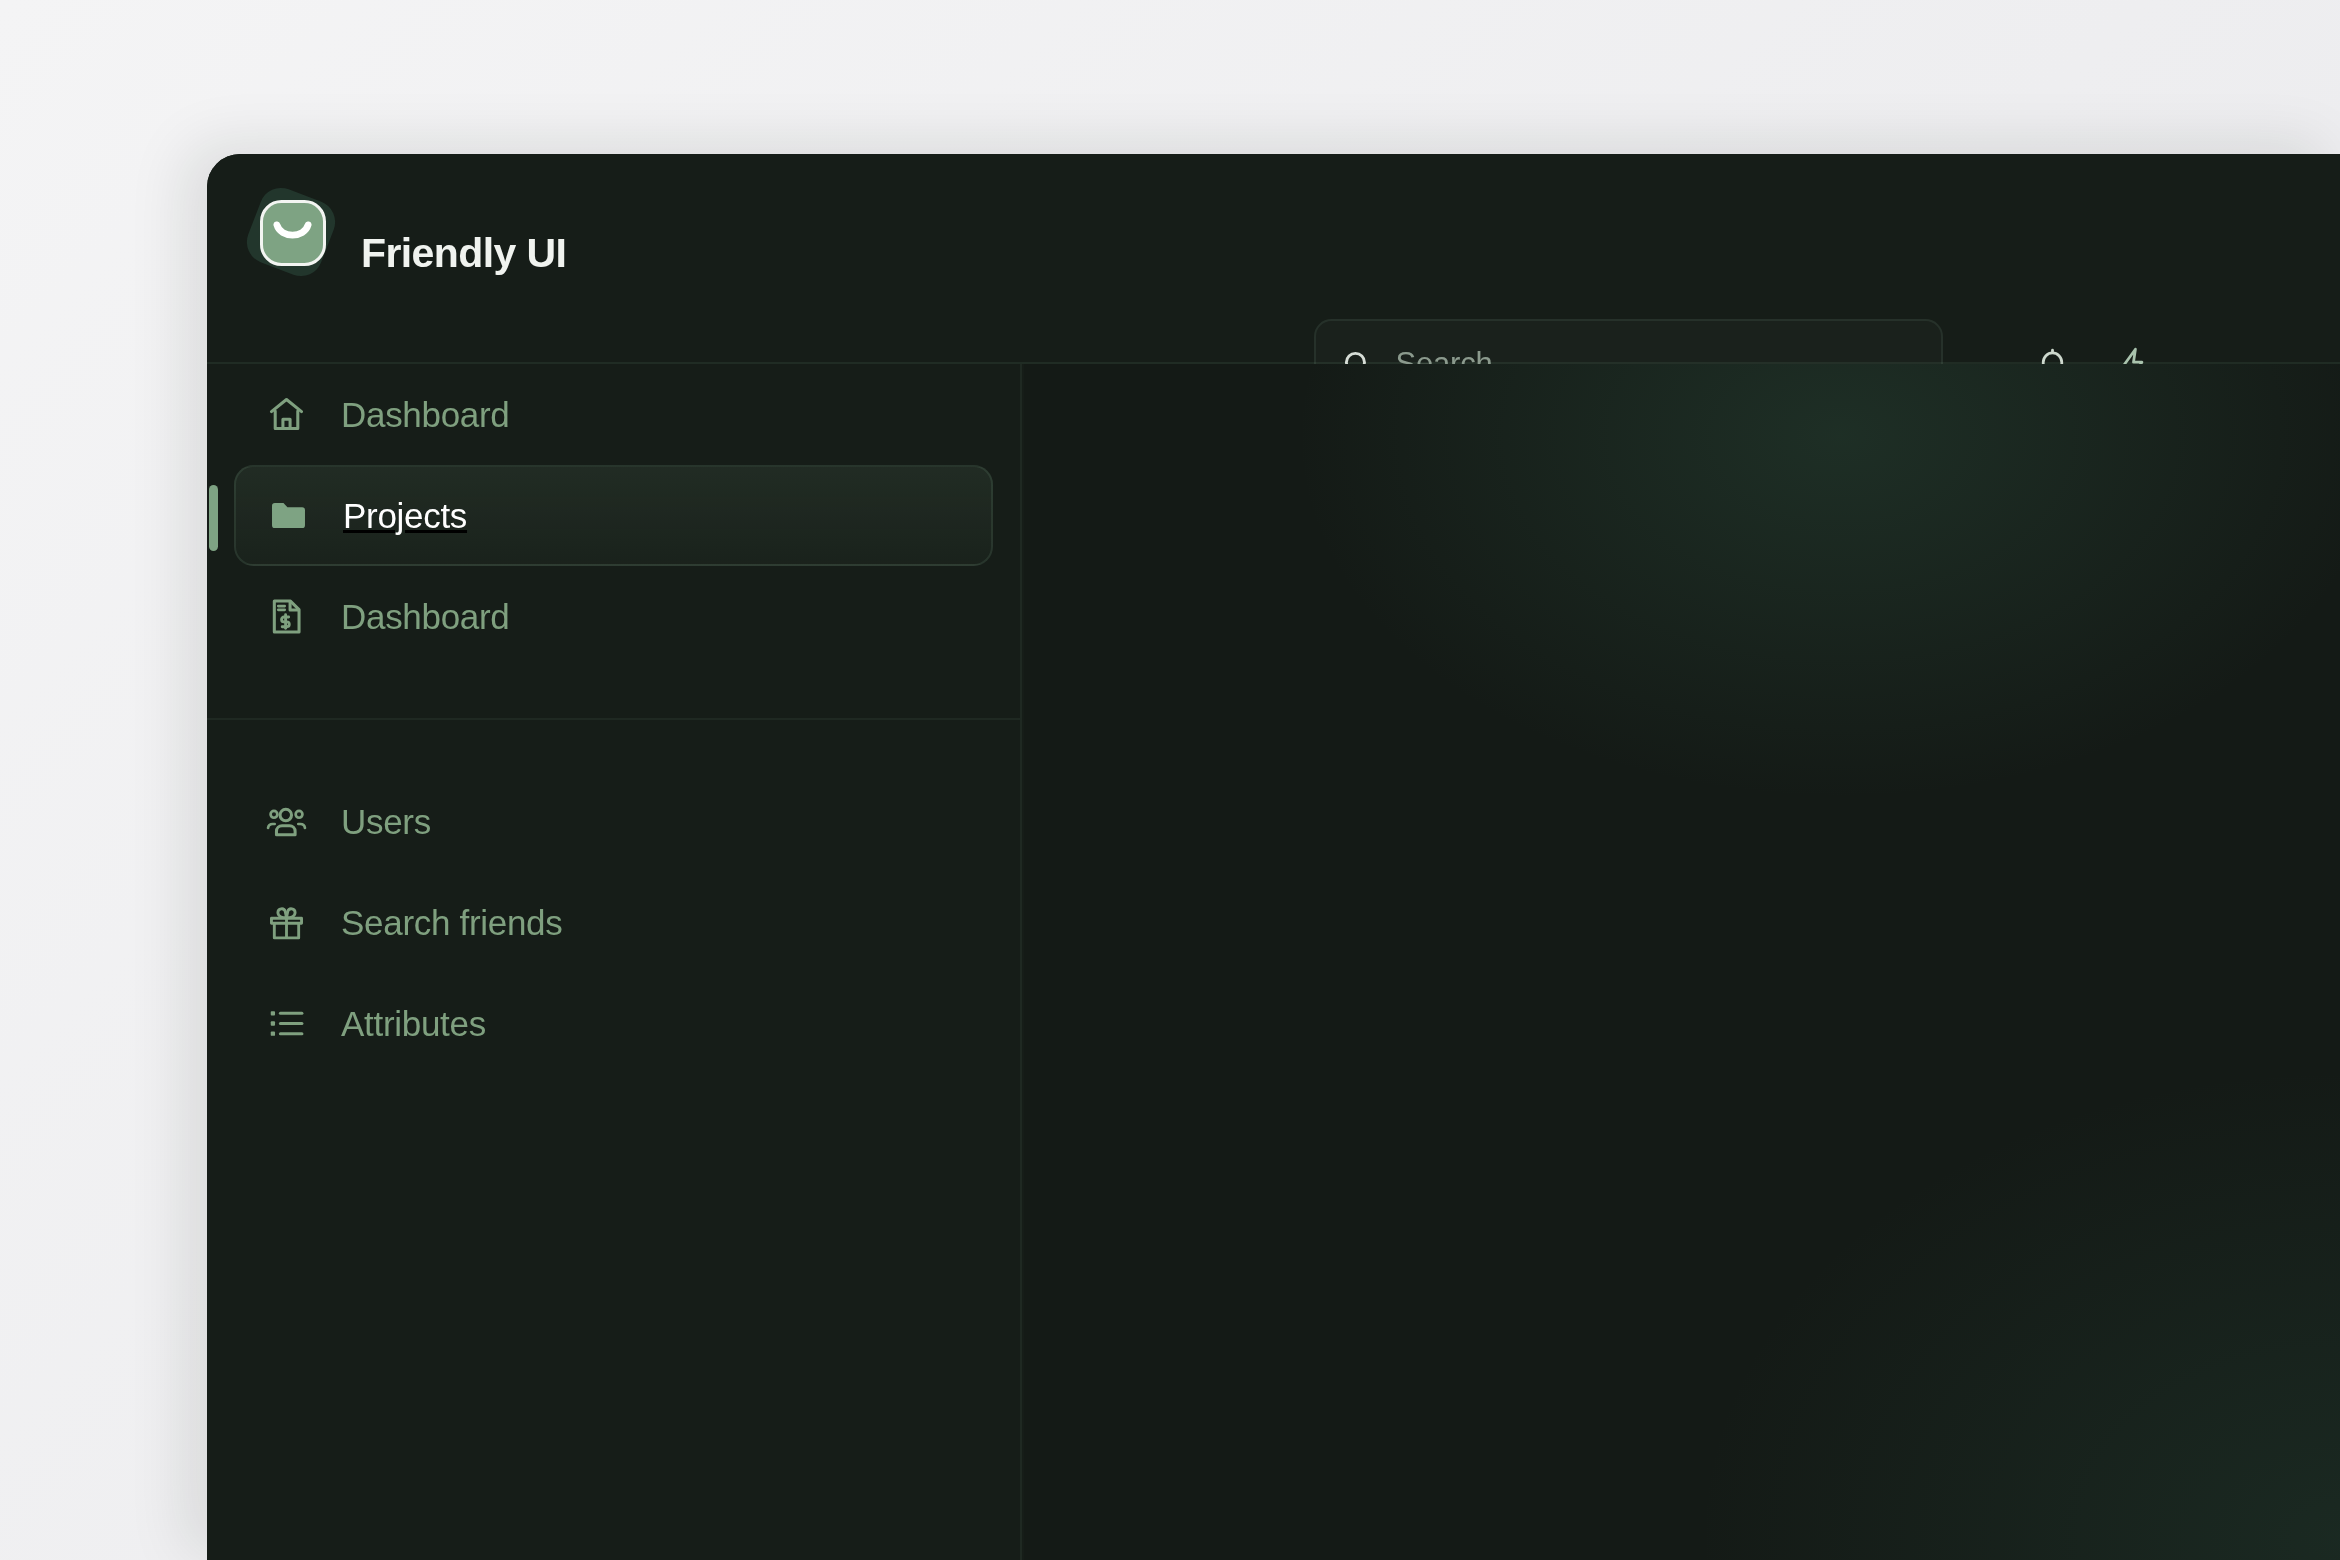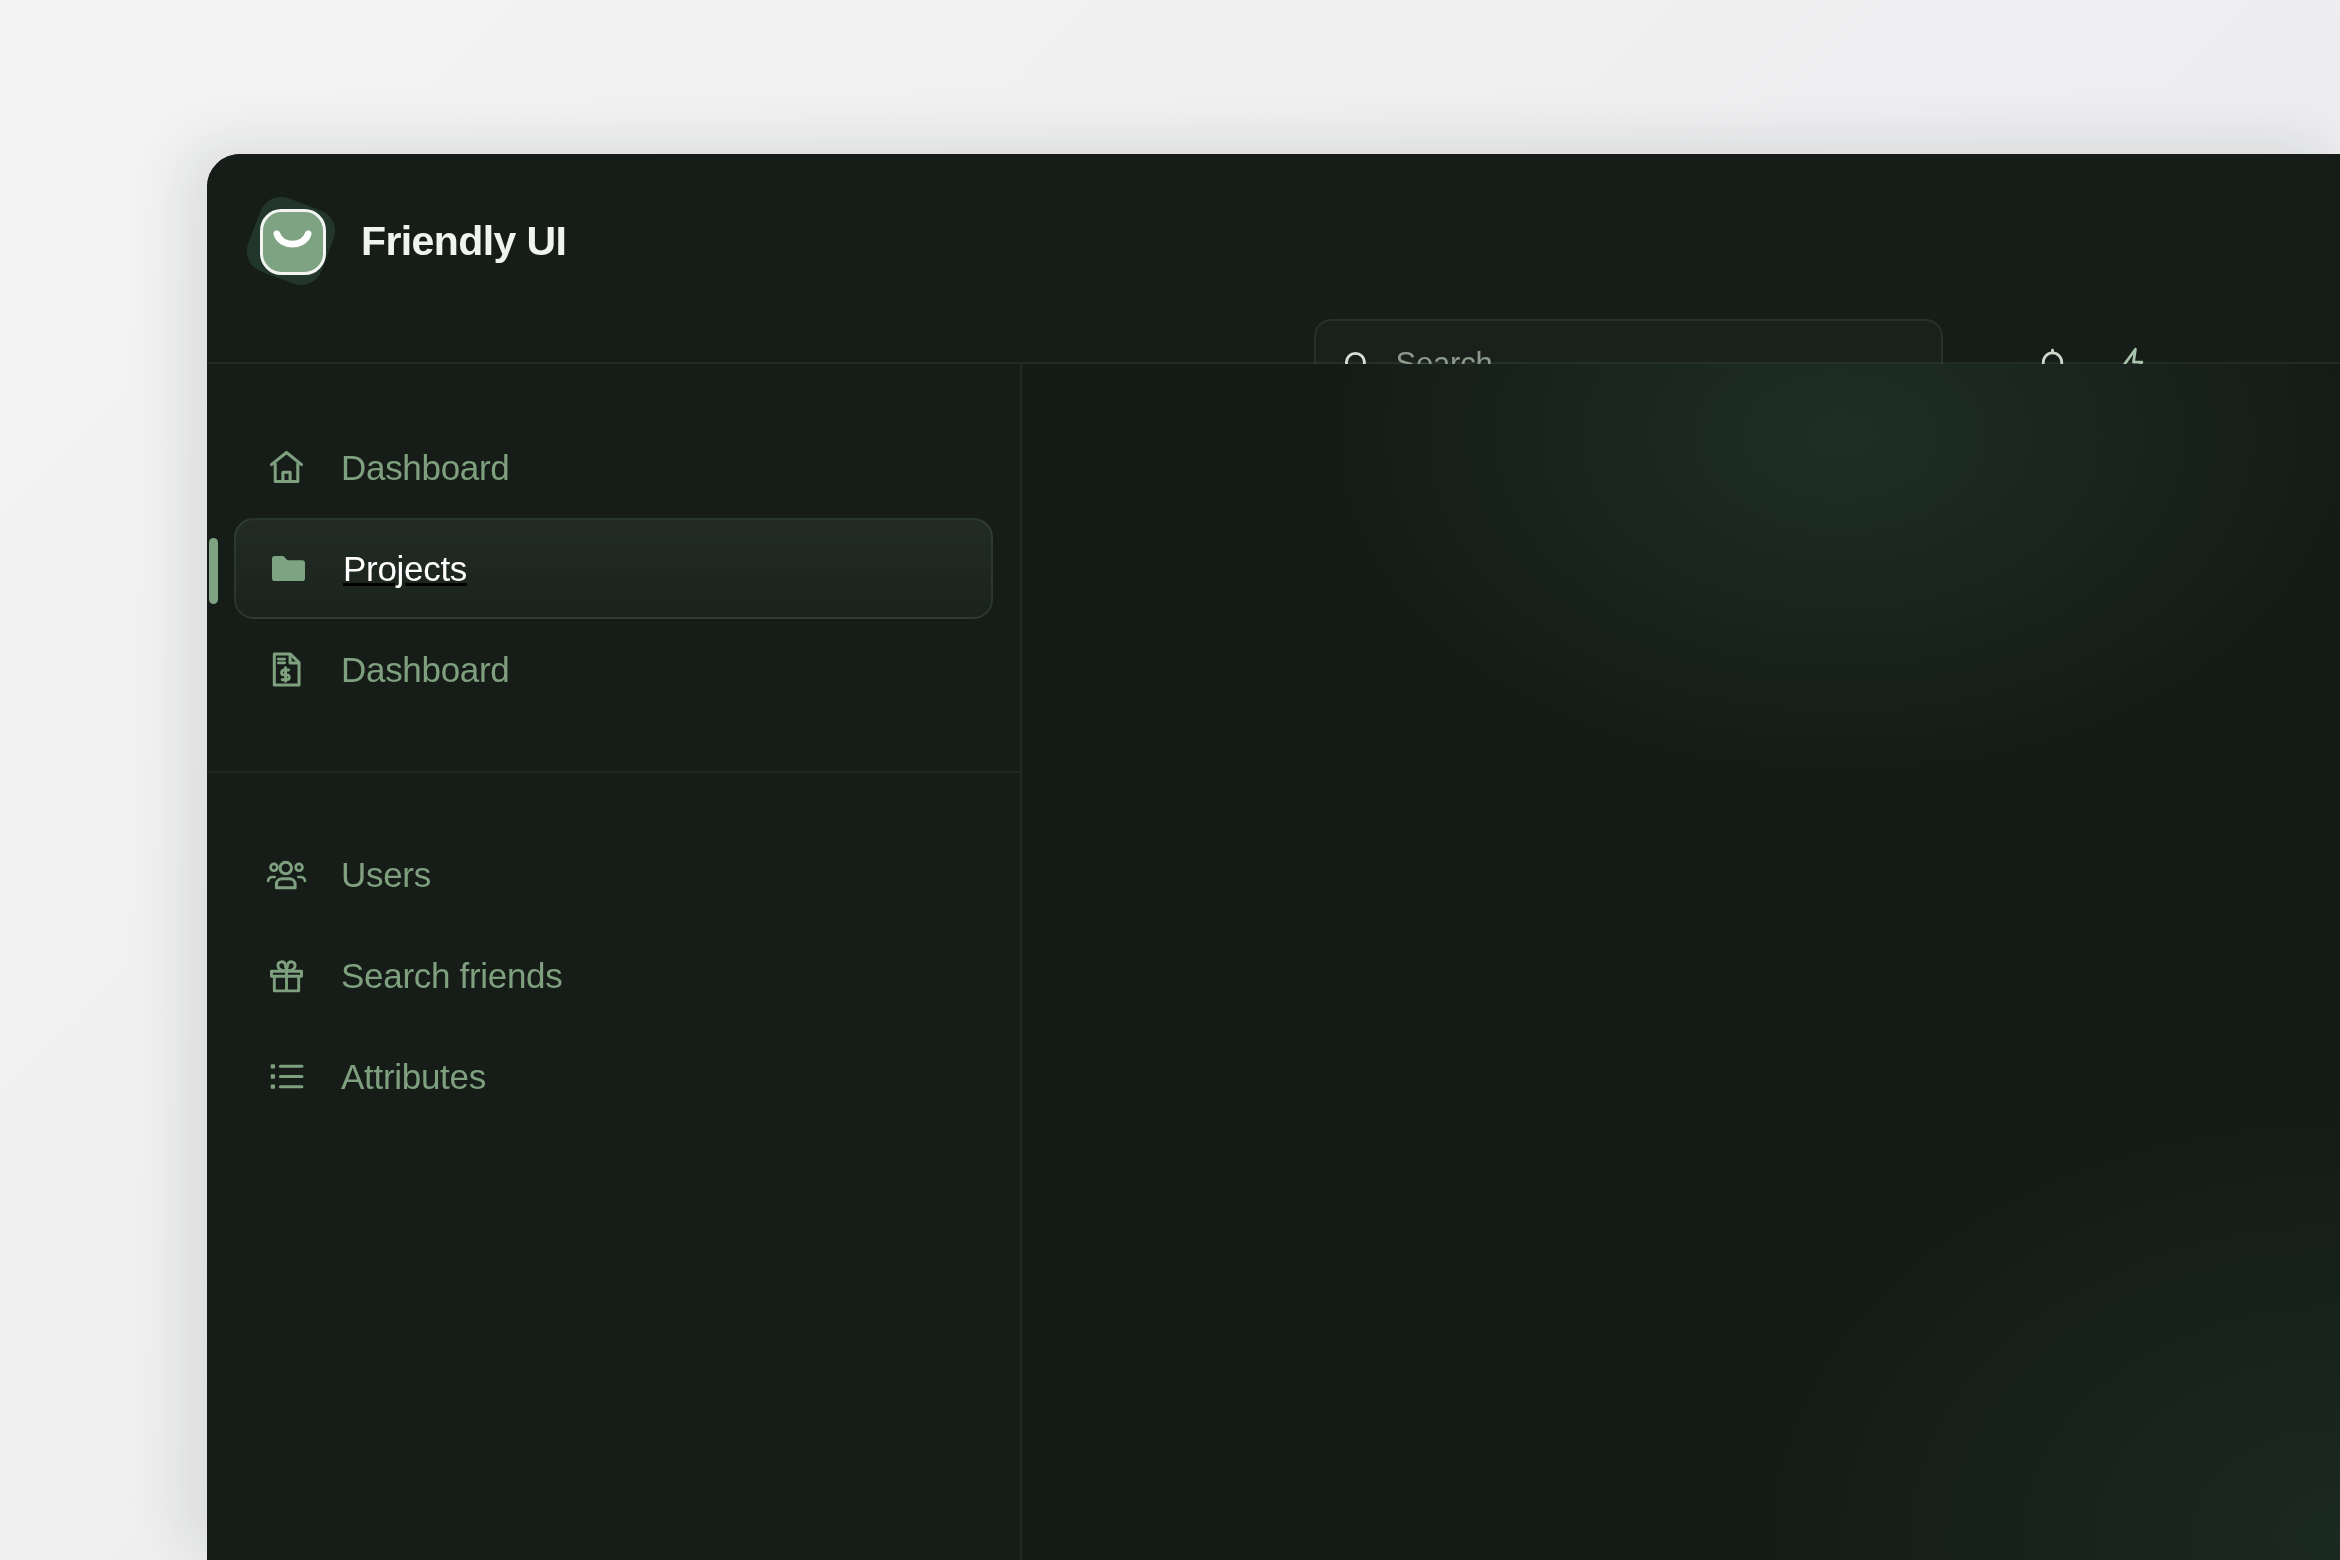--- a/index.html
+++ b/index.html
@@ -37,23 +37,23 @@
     left: 0; top: 0;
     width: 2134px;
     height: 210px;
     background: #161d18;
     border-bottom: 2px solid rgba(125,175,145,0.10);
   }
 
   #brand {
     position: absolute;
     left: 39px;
-    top: 42px;
-    display: flex;
-    align-items: center;
+    top: 33px;
+    display: flex;
+    align-items: flex-end;
     height: 90px;
   }
 
   #logo-mark {
     position: relative;
     width: 90px; height: 90px;
     flex: 0 0 auto;
   }
   #logo-backsquare {
     position: absolute;
@@ -131,21 +131,20 @@
 
   
   #sidebar {
     position: absolute;
     left: 0;
     top: 210px;
     width: 815px;
     height: 1197px;
     background: #161d18;
     border-right: 2px solid rgba(125,175,145,0.085);
-    padding-top: 53px;
   }
 
   #sidebar-group-primary, #sidebar-group-secondary { padding: 0 27px; }
 
   #sidebar-divider {
     margin: 51px 0 51px 0;
     height: 2px;
     background: rgba(125,175,145,0.085);
   }
 

